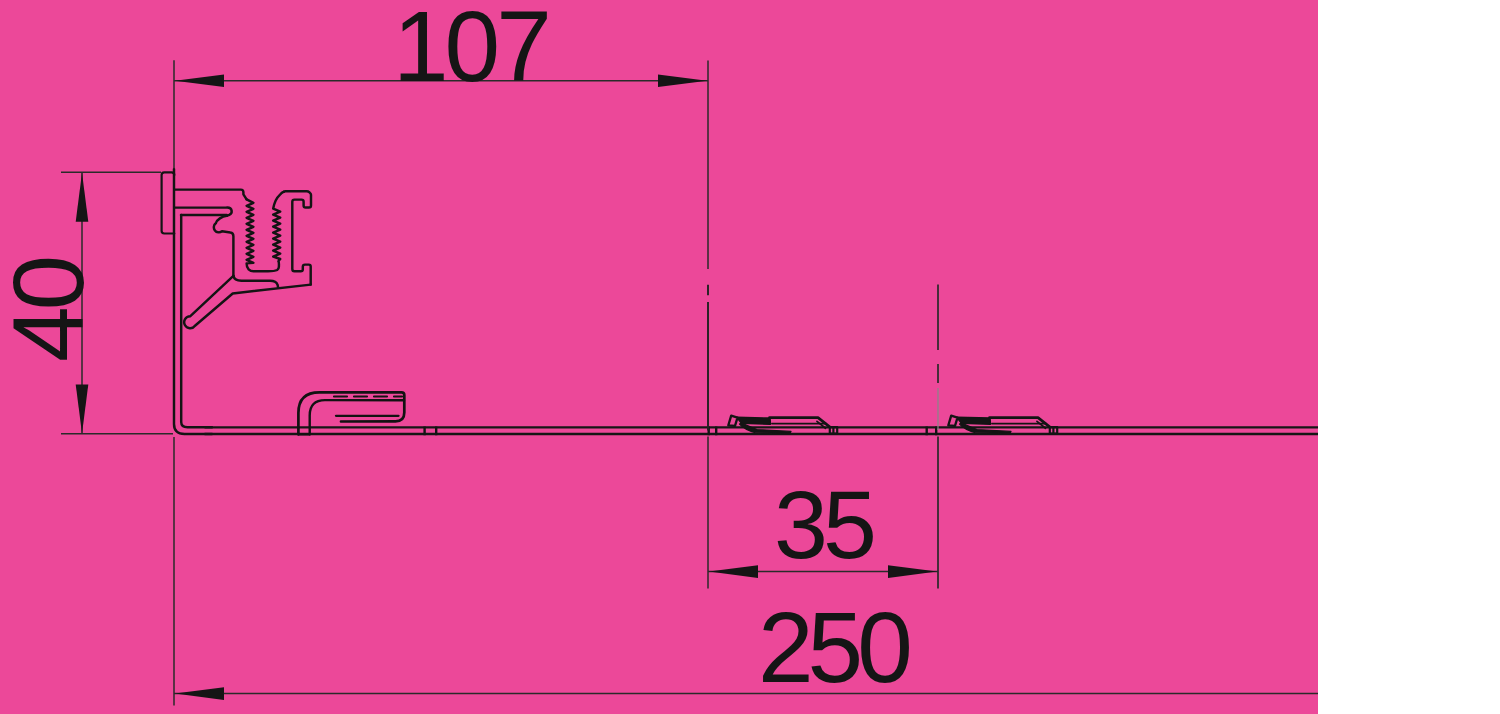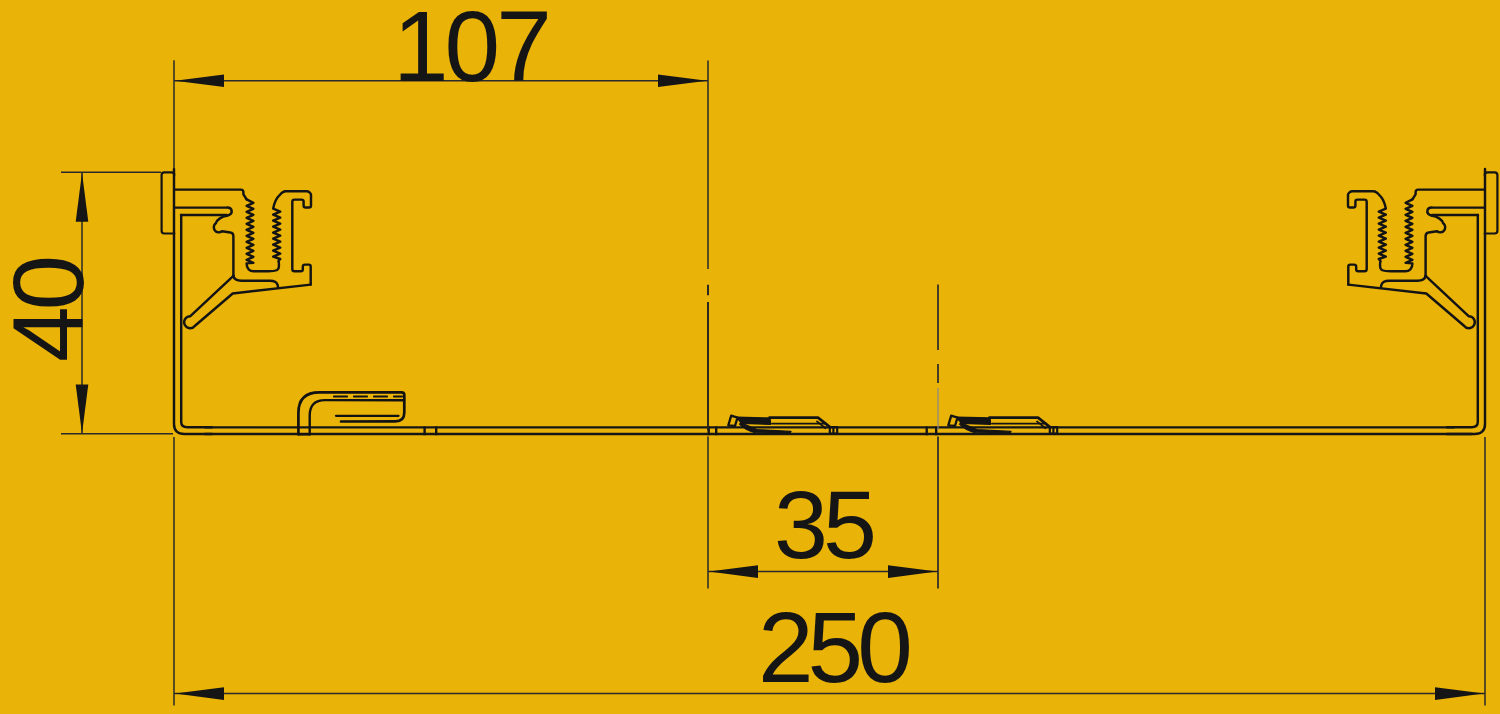--- a/index.html
+++ b/index.html
@@ -1,16 +1,16 @@
 <!DOCTYPE html>
 <html><head>
 <meta charset="utf-8">
 <style>
   html,body{margin:0;padding:0;background:#ffffff;}
-  .page{position:relative;width:1500px;height:714px;background:#eab308;overflow:hidden;}
+  .page{position:relative;width:1318px;height:714px;background:#ec4899;overflow:hidden;}
   svg{display:block;}
   text{font-family:"Liberation Sans", sans-serif;fill:#151515;}
 </style>
 </head>
 <body>
 
 <div class="page">
 <svg width="1500" height="714" viewBox="0 0 1500 714">
 <defs>
 

